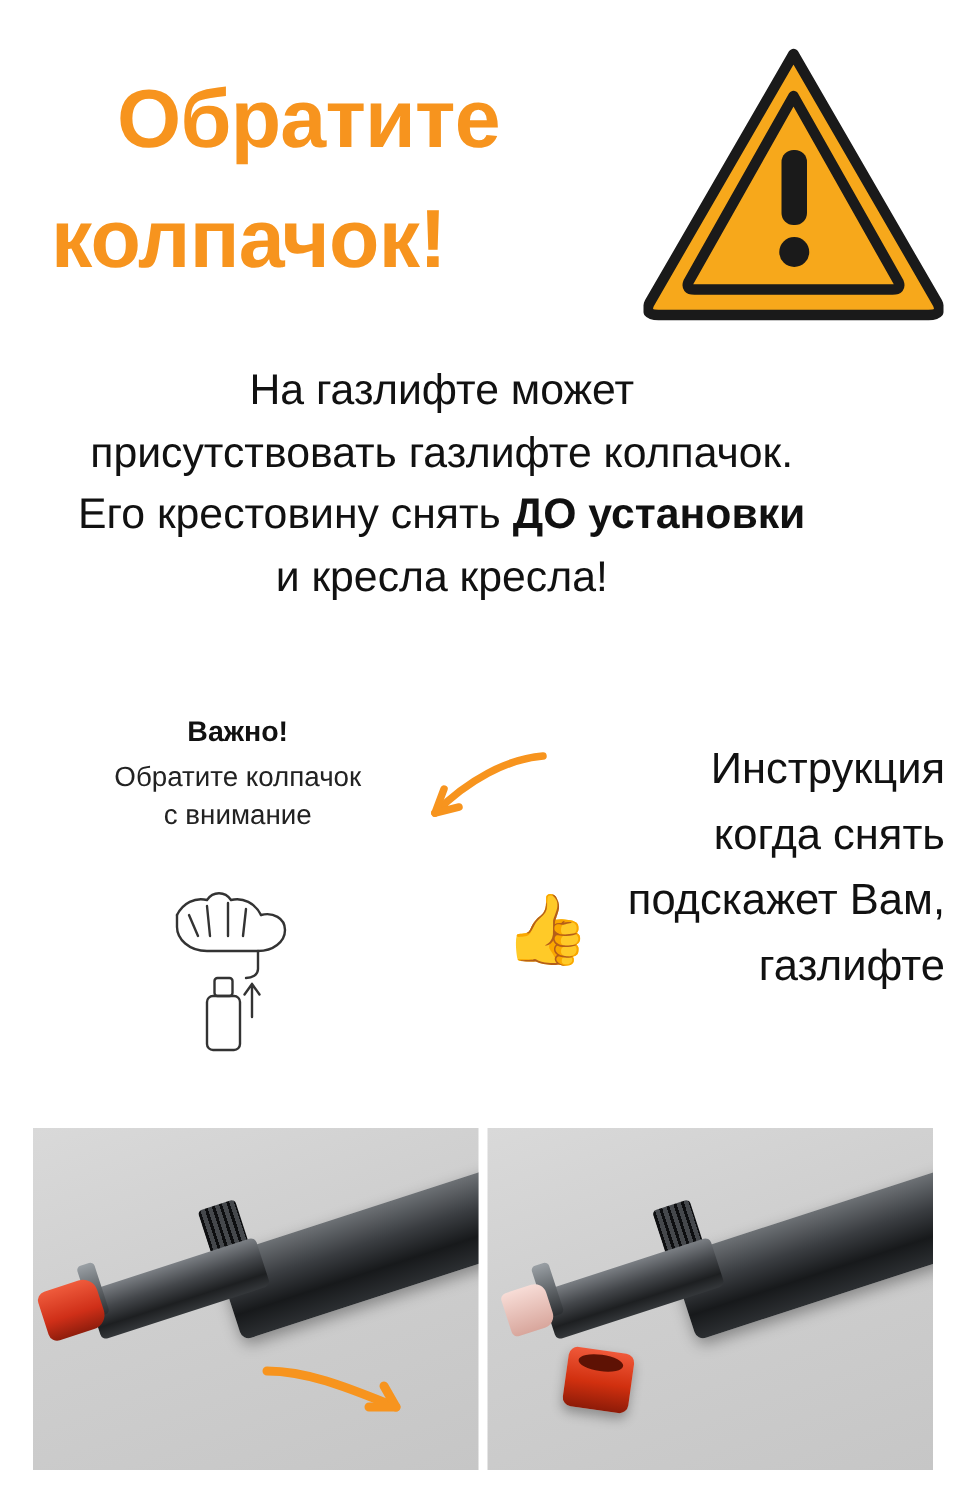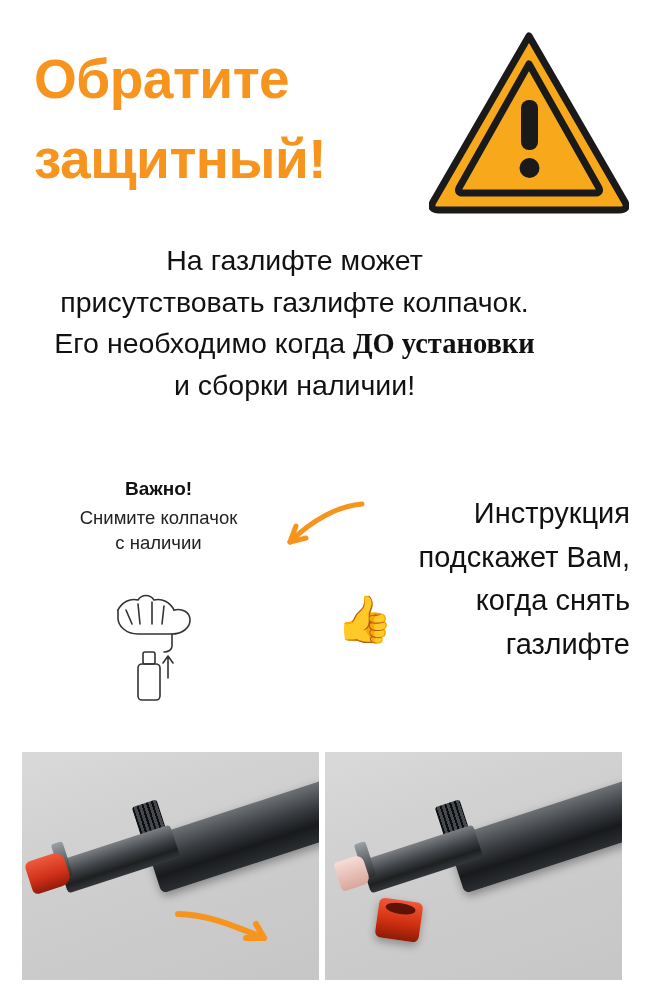--- a/index.html
+++ b/index.html
@@ -28,21 +28,21 @@
     position: absolute;
     left: 34px;
     top: 16px;
     width: 420px;
     font-size: 55px;
     line-height: 1.45;
     font-weight: bold;
     color: #F7941E;
     letter-spacing: -0.5px;
   }
-  .headline .l1 { display: block; }
+  .headline .l1 { display: block; margin-left: 44px; }
   .headline .l2 { display: block; }
 
   .warn-sign {
     position: absolute;
     right: 16px;
     top: 6px;
     width: 200px;
     height: 186px;
   }
 
@@ -50,21 +50,21 @@
   .note {
     position: absolute;
     top: 240px;
     left: 0;
     width: 589px;
     text-align: center;
     font-size: 28.5px;
     line-height: 1.46;
     color: #111;
   }
-  .note b { font-weight: bold; font-family: Liberation Serif, serif; }
+  .note b { font-weight: bold; }
 
   
   .mid {
     position: absolute;
     top: 478px;
     left: 0;
     width: 540px;
     height: 250px;
   }
 
@@ -214,48 +214,48 @@
     width: 110px;
     height: 46px;
   }
 </style>
 </head>
 <body>
 
 <div class="header">
   <div class="headline">
     <span class="l1">Обратите</span>
-    <span class="l2">защитный!</span>
+    <span class="l2">колпачок!</span>
   </div>
 
   <div class="warn-sign">
     <svg viewBox="0 0 200 186" width="200" height="186" xmlns="http://www.w3.org/2000/svg">
       <path d="M100 6 L196 172 Q200 180 190 180 L10 180 Q0 180 4 172 Z" fill="#F7A81B" stroke="#1a1a1a" stroke-width="7" stroke-linejoin="round"></path>
       <path d="M100 34 L170 158 Q172 163 166 163 L34 163 Q28 163 30 158 Z" fill="none" stroke="#1a1a1a" stroke-width="7" stroke-linejoin="round"></path>
       <rect x="92" y="70" width="17" height="50" rx="8" fill="#1a1a1a"></rect>
       <circle cx="100.5" cy="138" r="10" fill="#1a1a1a"></circle>
     </svg>
   </div>
 </div>
 
 <div class="note">
   <div>На газлифте может</div>
   <div>присутствовать газлифте колпачок.</div>
   <div>
-    <span>Его необходимо когда </span><b>ДО установки</b>
-  </div>
-  <div>и сборки наличии!</div>
+    <span>Его крестовину снять </span><b>ДО установки</b>
+  </div>
+  <div>и кресла кресла!</div>
 </div>
 
 <div class="mid">
 
   <div class="important-block">
     <div class="important-title">Важно!</div>
-    <div class="important-line">Снимите колпачок</div>
-    <div class="important-line">с наличии</div>
+    <div class="important-line">Обратите колпачок</div>
+    <div class="important-line">с внимание</div>
   </div>
 
   <div class="hand-draw">
     <svg viewBox="0 0 100 118" width="100" height="118" xmlns="http://www.w3.org/2000/svg">
       <g fill="none" stroke="#333" stroke-width="1.6" stroke-linecap="round" stroke-linejoin="round">
         <path d="M10 20 C14 12 22 8 30 10 C34 4 42 4 46 10 C54 8 62 12 66 20"></path>
         <path d="M66 20 C74 18 82 22 82 30 C82 38 74 44 64 44 L30 44 C18 44 10 36 10 28 C10 23 10 21 10 20"></path>
         <path d="M18 20 L24 34 M30 14 L32 34 M44 12 L44 34 M56 16 L54 34"></path>
         <path d="M64 44 L64 56 C64 60 60 62 56 62"></path>
         <rect x="30" y="74" width="22" height="36" rx="4"></rect>
@@ -267,22 +267,22 @@
 
   <div class="arrow-curve">
     <svg viewBox="0 0 95 60" width="95" height="60" xmlns="http://www.w3.org/2000/svg">
       <path d="M90 6 C66 8 40 22 18 44" fill="none" stroke="#F7941E" stroke-width="5" stroke-linecap="round"></path>
       <path d="M18 44 L34 40 M18 44 L24 28" fill="none" stroke="#F7941E" stroke-width="5" stroke-linecap="round"></path>
     </svg>
   </div>
 
   <div class="instruction">
     <div>Инструкция</div>
+    <div>когда снять</div>
     <div>подскажет Вам,</div>
-    <div>когда снять</div>
     <div>газлифте</div>
   </div>
 
   <div class="thumb">👍</div>
 </div>
 
 <div class="photos">
 
   <div class="photo">
     <div class="cyl-body" style="left:125px; top:48px;"></div>

